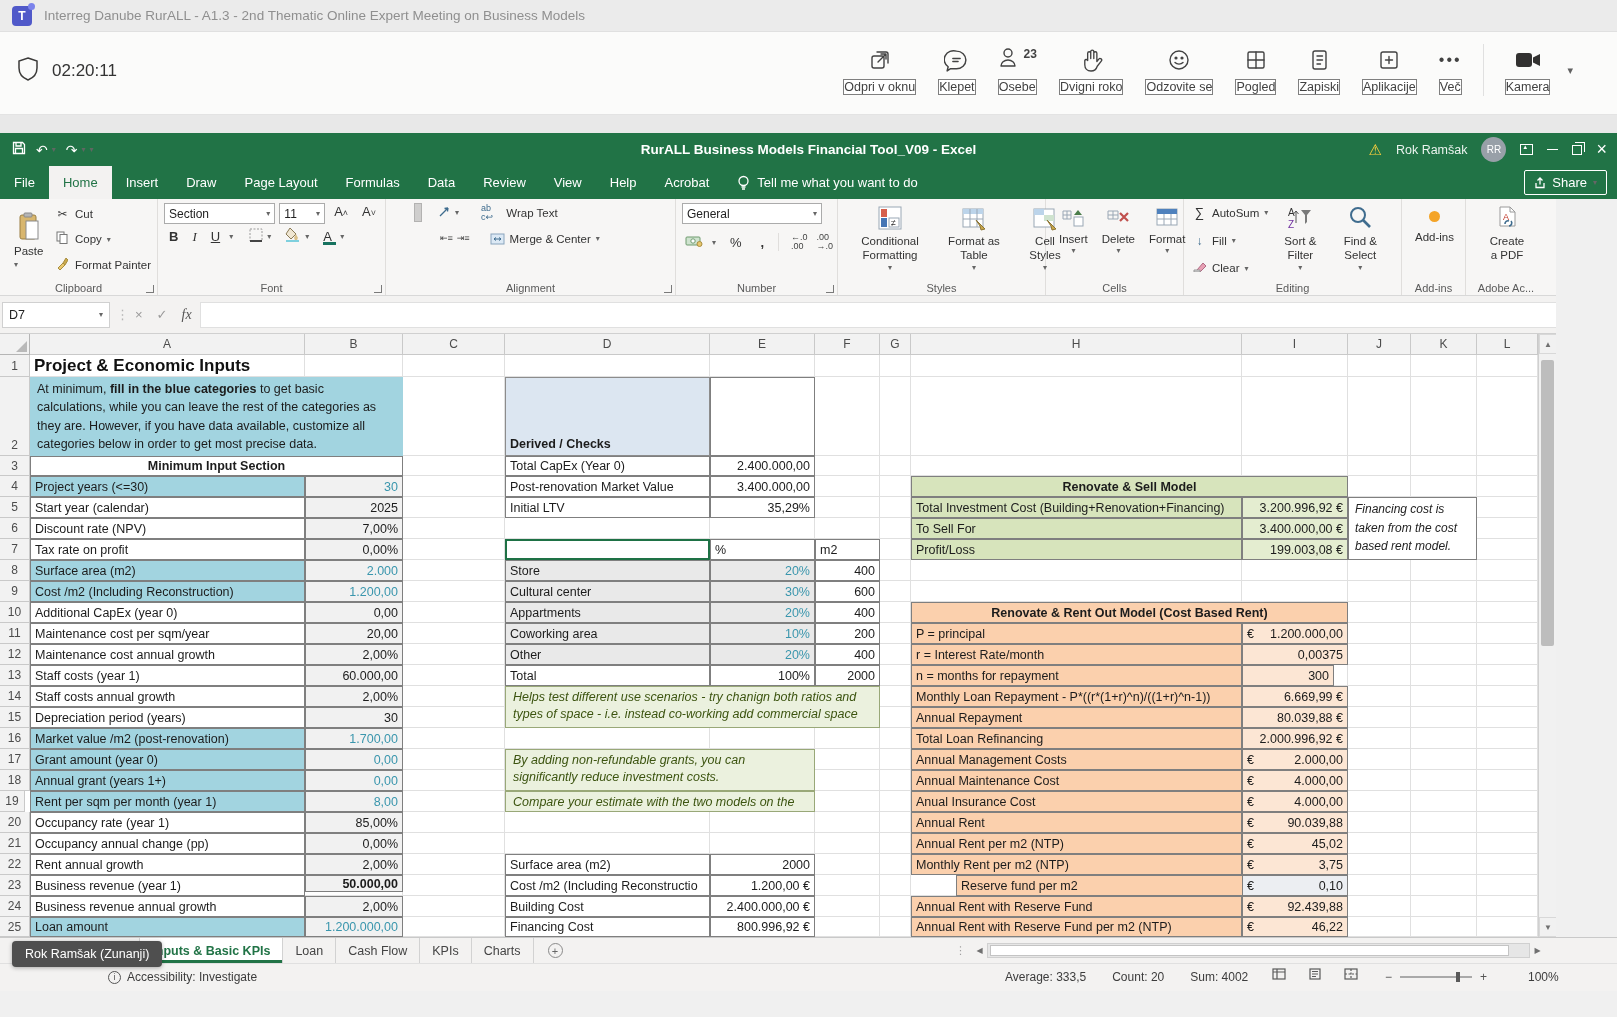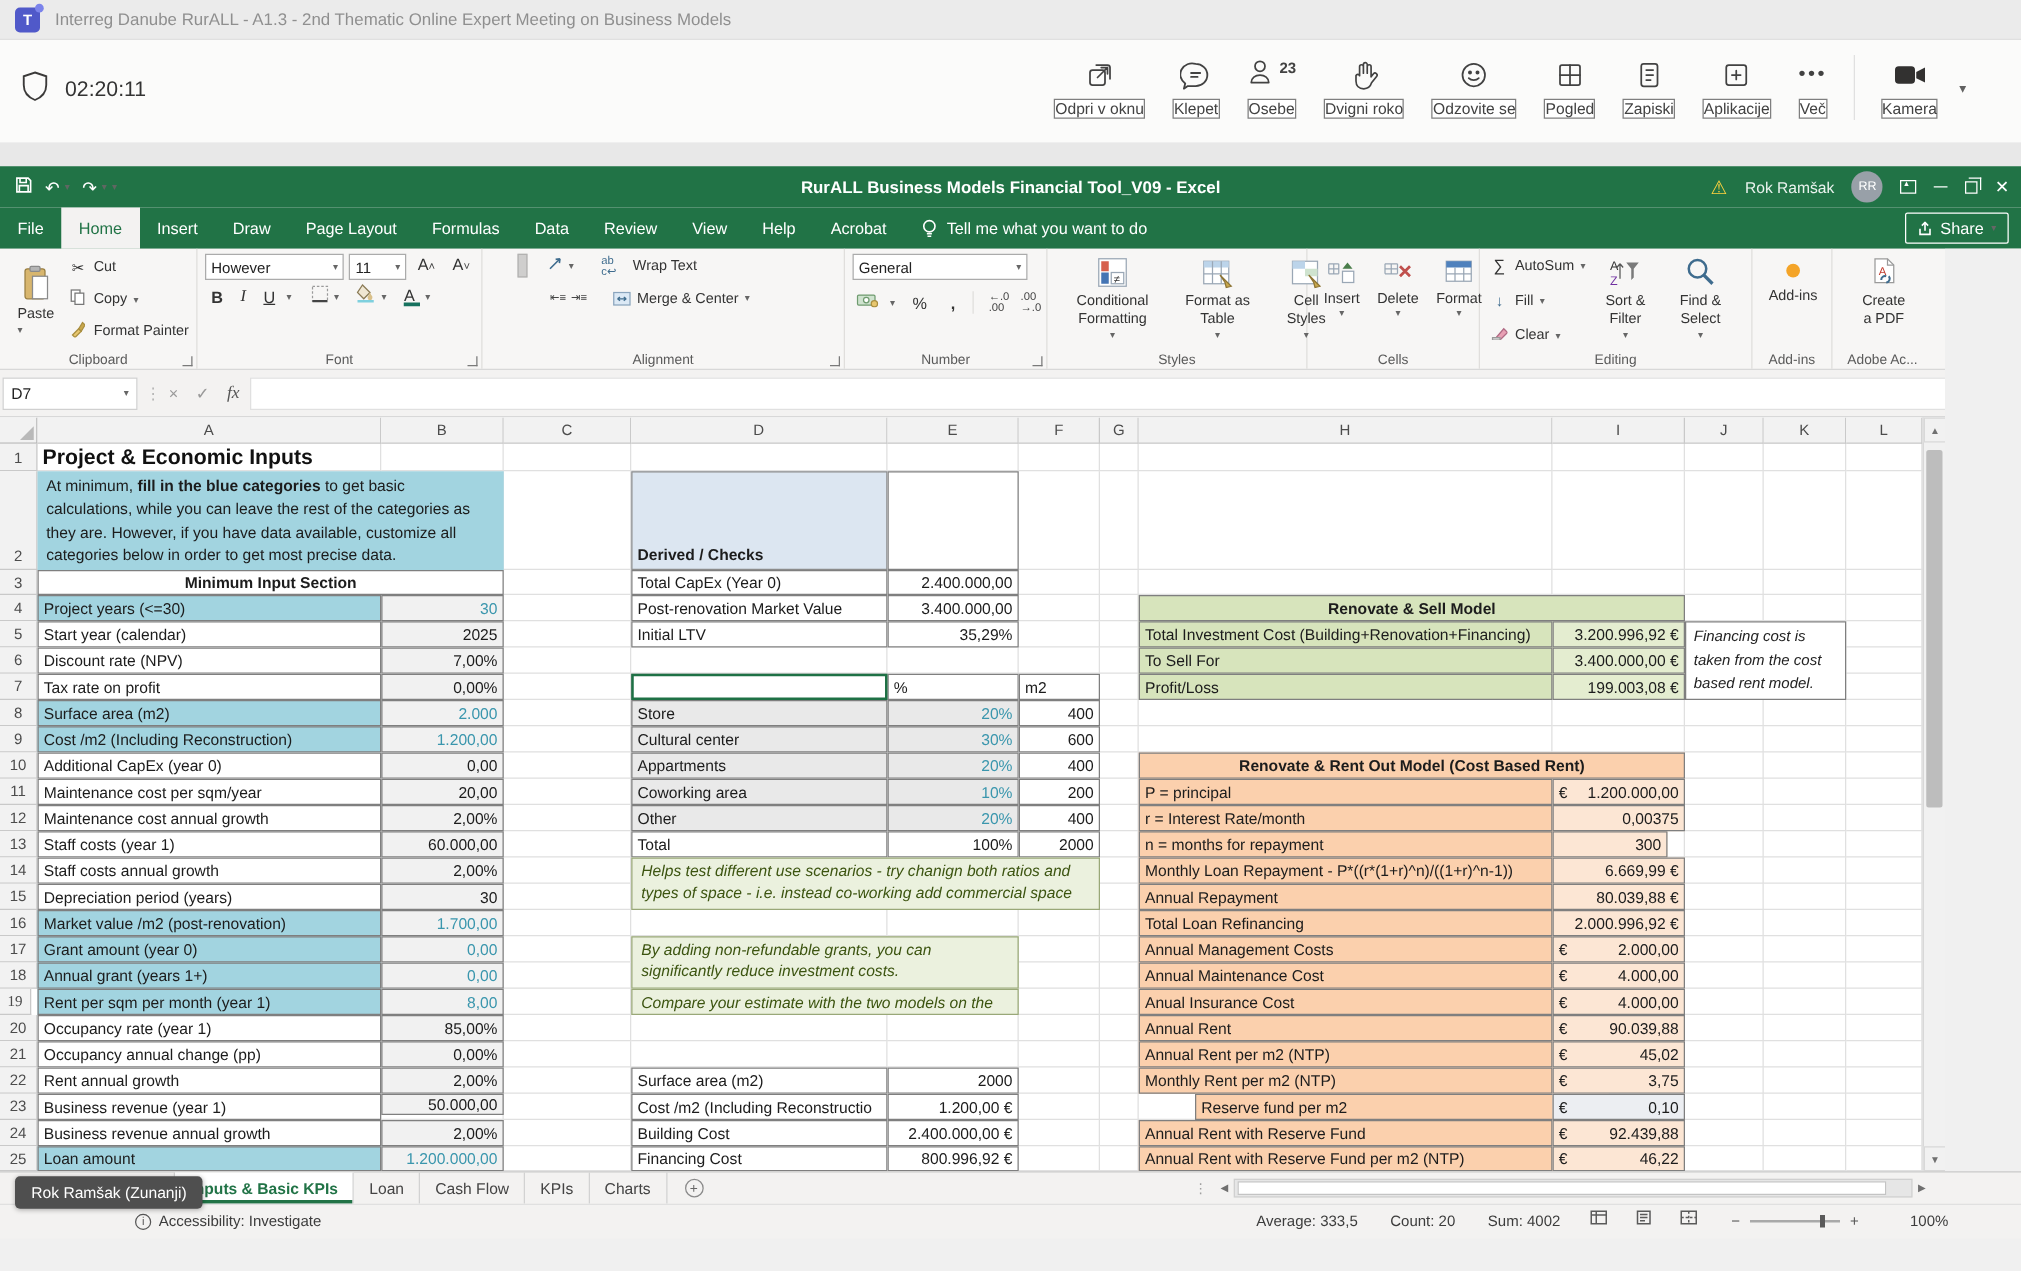--- a/index.html
+++ b/index.html
@@ -388,21 +388,21 @@
             </div>
         </div>
       </div>
       <div class="rgl"><span>Clipboard</span></div>
       <span class="lnch"></span>
     </div>
 
     <div class="rg" style="width:228px">
       <div style="display:flex;gap:4px;">
         <div class="combo" style="width:112px">
-            <span>However</span>
+            <span>Section</span>
             <span class="dd">▾</span>
           </div>
         <div class="combo" style="width:46px">
             <span>11</span>
             <span class="dd">▾</span>
           </div>
         <span class="fbtn">A<span class="mini">˄</span></span>
         <span class="fbtn">A<span class="mini">˅</span></span>
       </div>
       <div class="frow">
@@ -958,21 +958,21 @@
       <div class="hd" style="left: 0px; top: 247px; width: 30px; height: 21px;">9</div>
       <div class="hd" style="left: 0px; top: 268px; width: 30px; height: 21px;">10</div>
       <div class="hd" style="left: 0px; top: 289px; width: 30px; height: 21px;">11</div>
       <div class="hd" style="left: 0px; top: 310px; width: 30px; height: 21px;">12</div>
       <div class="hd" style="left: 0px; top: 331px; width: 30px; height: 21px;">13</div>
       <div class="hd" style="left: 0px; top: 352px; width: 30px; height: 21px;">14</div>
       <div class="hd" style="left: 0px; top: 373px; width: 30px; height: 21px;">15</div>
       <div class="hd" style="left: 0px; top: 394px; width: 30px; height: 21px;">16</div>
       <div class="hd" style="left: 0px; top: 415px; width: 30px; height: 21px;">17</div>
       <div class="hd" style="left: 0px; top: 436px; width: 30px; height: 21px;">18</div>
-      <div class="hd" style="left: 0px; top: 457px; width: 25px; height: 21px; font-family: Liberation Serif, serif;">19</div>
+      <div class="hd" style="left: 0px; top: 457px; width: 25px; height: 21px;">19</div>
       <div class="hd" style="left: 0px; top: 478px; width: 30px; height: 21px;">20</div>
       <div class="hd" style="left: 0px; top: 499px; width: 30px; height: 21px;">21</div>
       <div class="hd" style="left: 0px; top: 520px; width: 30px; height: 21px;">22</div>
       <div class="hd" style="left: 0px; top: 541px; width: 30px; height: 21px;">23</div>
       <div class="hd" style="left: 0px; top: 562px; width: 30px; height: 21px;">24</div>
       <div class="hd" style="left: 0px; top: 583px; width: 30px; height: 20px;">25</div>
       <div class="cell noteb" style="left: 30px; top: 43px; width: 373px; height: 79px;">
         <span><span>At minimum, </span><b>fill in the blue categories</b><span> to get basic calculations, while you can leave the rest of the categories as they are. However, if you have data available, customize all categories below in order to get most precise data.</span></span>
       </div>
       <div class="cell ttl" style="left: 30px; top: 21px; width: 373px; height: 22px;">Project &amp; Economic Inputs</div>
@@ -1009,21 +1009,21 @@
       <div class="cell val bt" style="left: 305px; top: 436px; width: 98px; height: 21px;">0,00</div>
       <div class="cell lbl blue" style="left: 30px; top: 457px; width: 275px; height: 21px;">Rent per sqm per month (year 1)</div>
       <div class="cell val bt" style="left: 305px; top: 457px; width: 98px; height: 21px;">8,00</div>
       <div class="cell lbl" style="left: 30px; top: 478px; width: 275px; height: 21px;">Occupancy rate (year 1)</div>
       <div class="cell val" style="left: 305px; top: 478px; width: 98px; height: 21px;">85,00%</div>
       <div class="cell lbl" style="left: 30px; top: 499px; width: 275px; height: 21px;">Occupancy annual change (pp)</div>
       <div class="cell val" style="left: 305px; top: 499px; width: 98px; height: 21px;">0,00%</div>
       <div class="cell lbl" style="left: 30px; top: 520px; width: 275px; height: 21px;">Rent annual growth</div>
       <div class="cell val" style="left: 305px; top: 520px; width: 98px; height: 21px;">2,00%</div>
       <div class="cell lbl" style="left: 30px; top: 541px; width: 275px; height: 21px;">Business revenue (year 1)</div>
-      <div class="cell val" style="left: 305px; top: 541px; width: 98px; height: 17px;">50.000,00</div>
+      <div class="cell val" style="left: 305px; top: 541px; width: 98px; height: 17px; font-weight: bold;">50.000,00</div>
       <div class="cell lbl" style="left: 30px; top: 562px; width: 275px; height: 21px;">Business revenue annual growth</div>
       <div class="cell val" style="left: 305px; top: 562px; width: 98px; height: 21px;">2,00%</div>
       <div class="cell lbl blue" style="left: 30px; top: 583px; width: 275px; height: 20px;">Loan amount</div>
       <div class="cell val bt" style="left: 305px; top: 583px; width: 98px; height: 20px;">1.200.000,00</div>
       <div class="cell dhdr" style="left: 505px; top: 43px; width: 205px; height: 79px;">Derived / Checks</div>
       <div class="cell bd" style="left: 710px; top: 43px; width: 105px; height: 79px;"></div>
       <div class="cell bd" style="left: 505px; top: 122px; width: 205px; height: 20px;">Total CapEx (Year 0)</div>
       <div class="cell bd rt" style="left: 710px; top: 122px; width: 105px; height: 20px;">2.400.000,00</div>
       <div class="cell bd" style="left: 505px; top: 142px; width: 205px; height: 21px;">Post-renovation Market Value</div>
       <div class="cell bd rt" style="left: 710px; top: 142px; width: 105px; height: 21px;">3.400.000,00</div>

